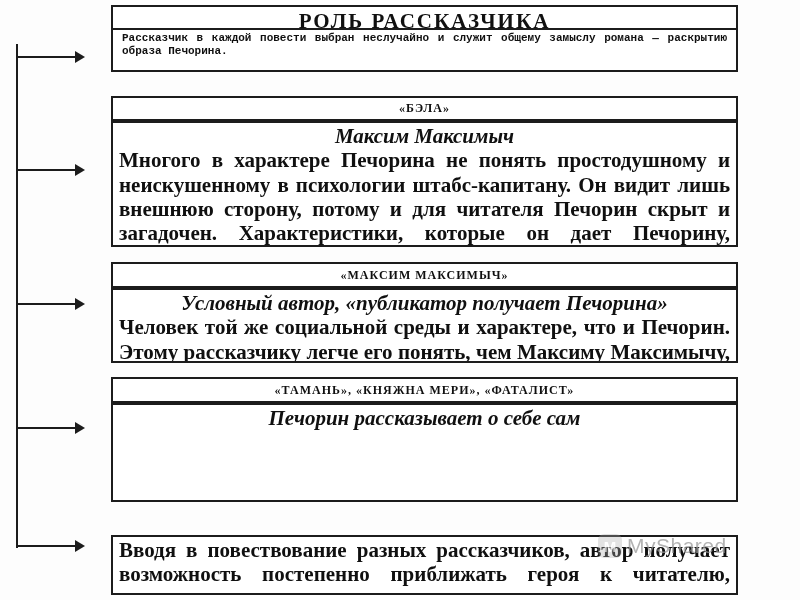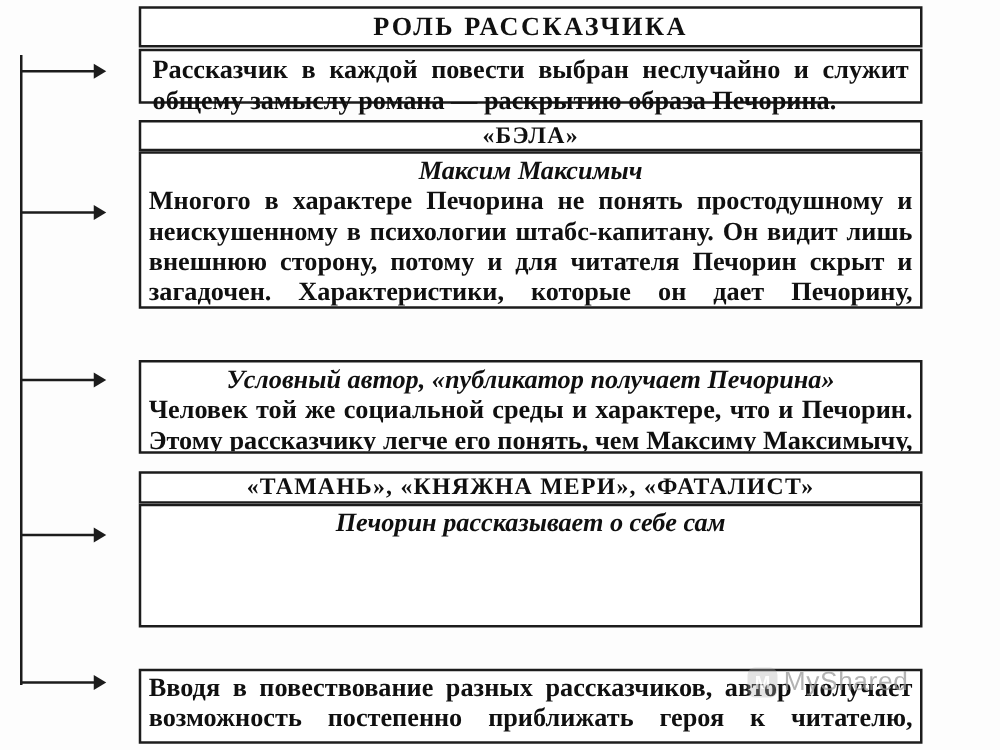--- a/index.html
+++ b/index.html
@@ -15,26 +15,27 @@
   }
   .box{
     position:absolute;left:85px;width:627px;background:#fff;
     border:2px solid var(--border);box-sizing:border-box;margin-left:26px;
   }
   .title-box{
     top:5px;height:33px;display:flex;align-items:center;justify-content:center;
     font-size:21px;letter-spacing:2px;
   }
   .intro-box{
-    top:39px;height:44px;padding:2px 9px;font-size:21px;line-height:1.2;
+    top:28px;height:44px;padding:2px 9px;font-size:11px;line-height:1.2;
     text-align:justify;
+    font-family:Liberation Mono, monospace;
   }
   .head-box{
     display:flex;align-items:center;justify-content:center;
-    font-size:19px;letter-spacing:1px;
+    font-size:12px;letter-spacing:1px;
   }
   .body-box{padding:1px 6px;font-size:21px;line-height:1.16;overflow:hidden;}
   .subtitle{text-align:center;font-style:italic;}
   .para{text-align:justify;}
   .vline{position:absolute;left:16px;top:44px;width:2px;height:504px;background:var(--border);}
   .arrow{position:absolute;left:16px;width:69px;height:12px;}
   .arrow .h{position:absolute;left:0;top:5px;width:60px;height:2px;background:var(--border);}
   .arrow .tri{
     position:absolute;right:0;top:0;width:0;height:0;
     border-top:6px solid transparent;border-bottom:6px solid transparent;
@@ -88,20 +89,23 @@
   </div>
 
   <div class="box head-box" style="top:96px;height:25px">
     <span>«БЭЛА»</span>
   </div>
   <div class="box body-box" style="top:121px;height:126px">
     <div class="subtitle">Максим Максимыч</div>
     <div class="para">Многого в характере Печорина не понять простодушному и неискушенному в психологии штабс-капитану. Он видит лишь внешнюю сторону, потому и для читателя Печорин скрыт и загадочен. Характеристики, которые он дает Печорину, свидетельствуют не только о наивности и чистоте души самого рассказчика, но и об ограниченности его ума и неспособности понять сложную внутреннюю жизнь Печорина.</div>
   </div>
 
+  <div class="box head-box" style="top:262px;height:26px">
+    <span>«МАКСИМ МАКСИМЫЧ»</span>
+  </div>
   <div class="box body-box" style="top:288px;height:75px">
     <div class="subtitle">Условный автор, «публикатор получает Печорина»</div>
     <div class="para">Человек той же социальной среды и характере, что и Печорин. Этому рассказчику легче его понять, чем Максиму Максимычу, однако и он многого не понимает и не принимает в Печорине.</div>
   </div>
 
   <div class="box head-box" style="top:377px;height:26px">
     <span>«ТАМАНЬ», «КНЯЖНА МЕРИ», «ФАТАЛИСТ»</span>
   </div>
   <div class="box body-box" style="top:403px;height:99px">
     <div class="subtitle">Печорин рассказывает о себе сам</div>

